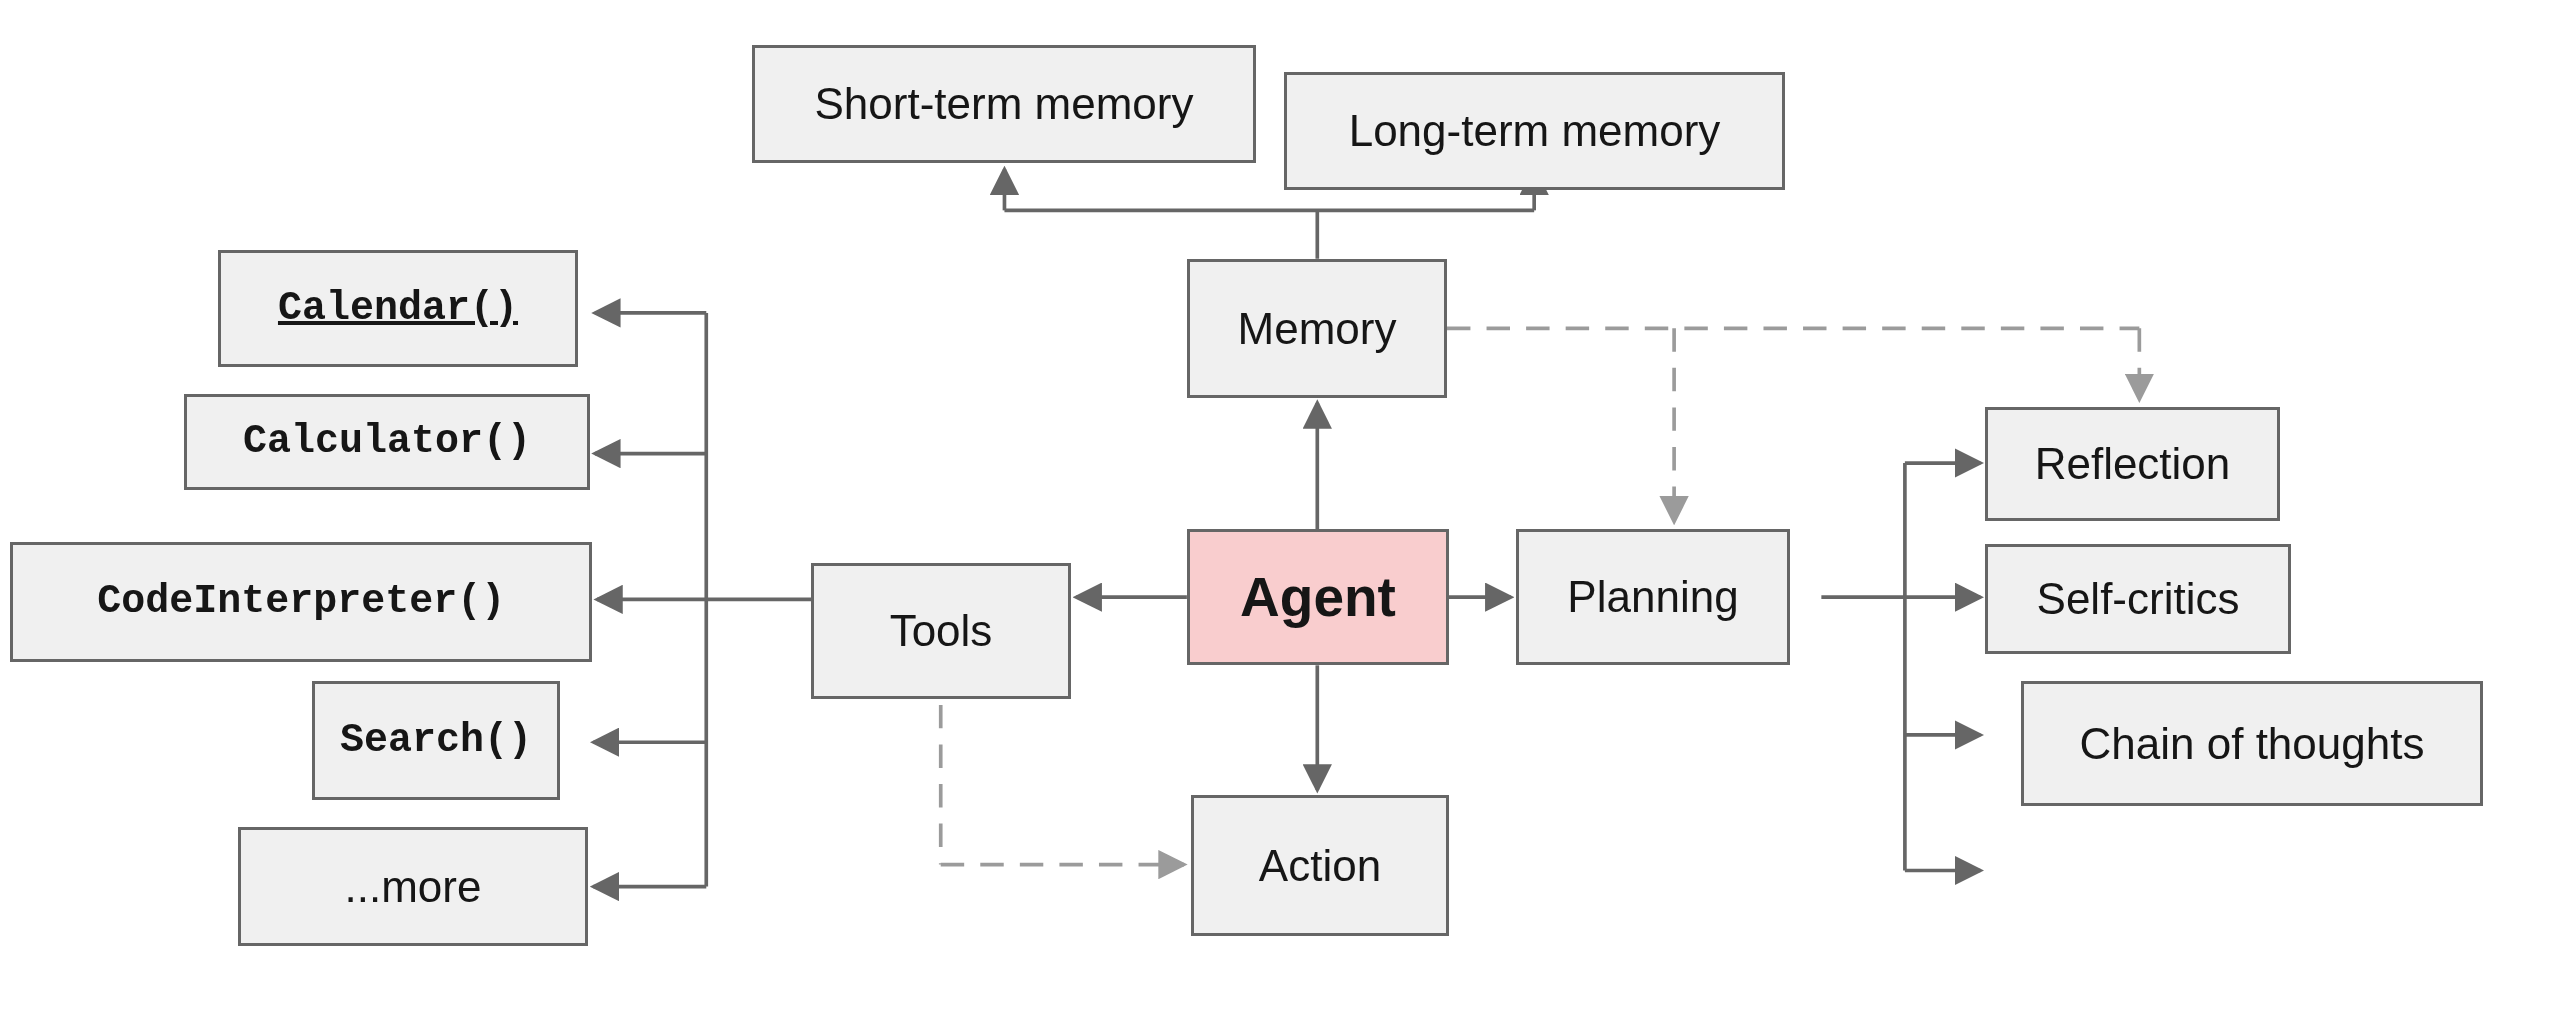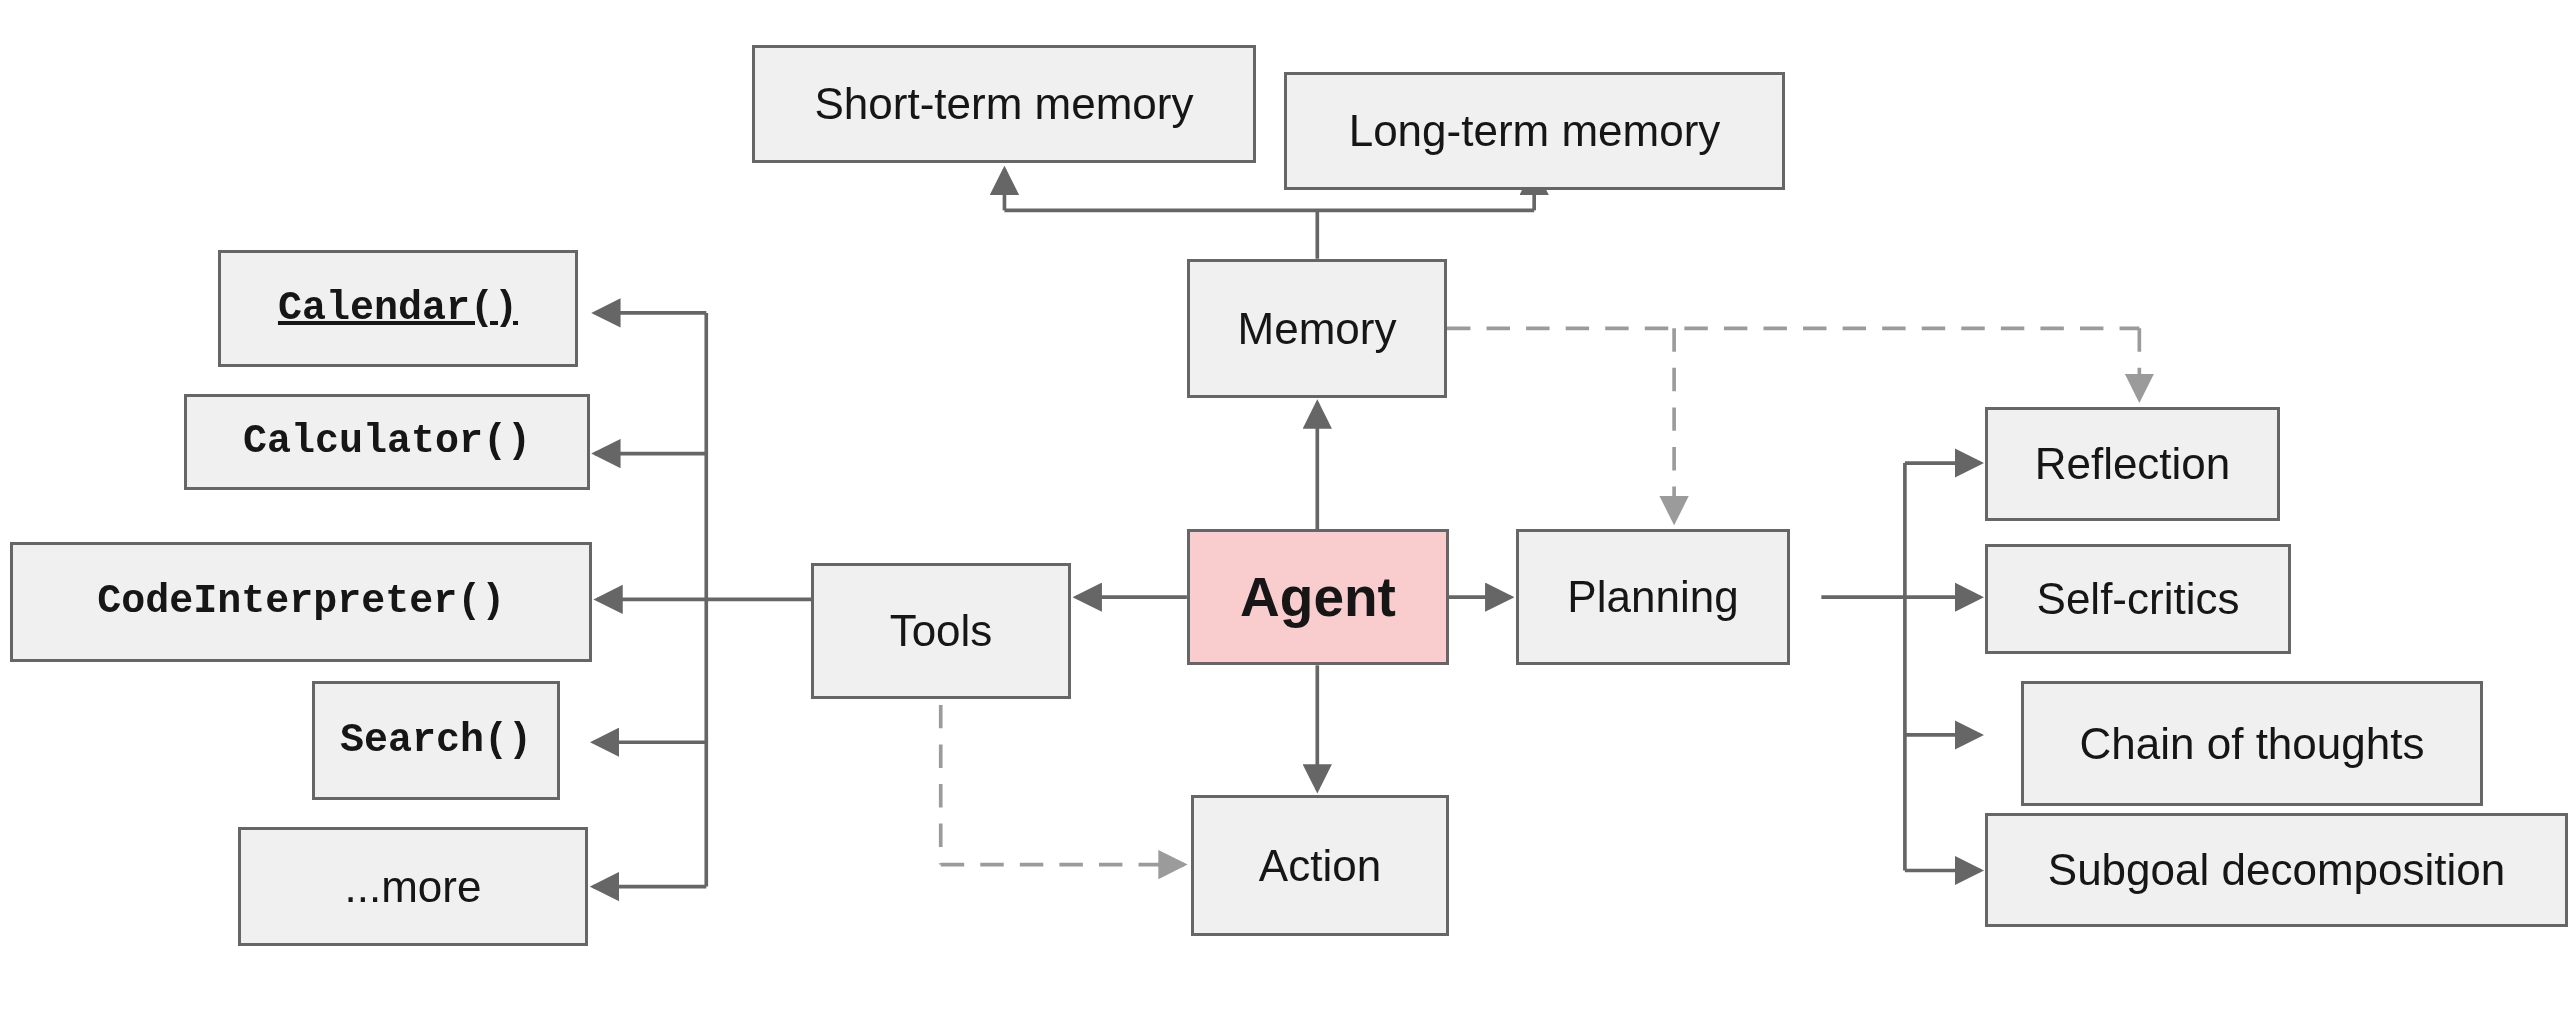--- a/index.html
+++ b/index.html
@@ -134,16 +134,15 @@
 
   <div class="node mono" id="n-calendar">Calendar()</div>
   <div class="node mono" id="n-calc">Calculator()</div>
   <div class="node mono" id="n-codeint">CodeInterpreter()</div>
   <div class="node mono" id="n-search">Search()</div>
   <div class="node" id="n-more">...more</div>
 
   <div class="node" id="n-reflect">Reflection</div>
   <div class="node" id="n-selfcrit">Self-critics</div>
   <div class="node" id="n-chain">Chain of thoughts</div>
-  <div class="node" id="n-subgoal">Subgoal decomposition</div>
 
 </div>
 
 
 </body></html>

